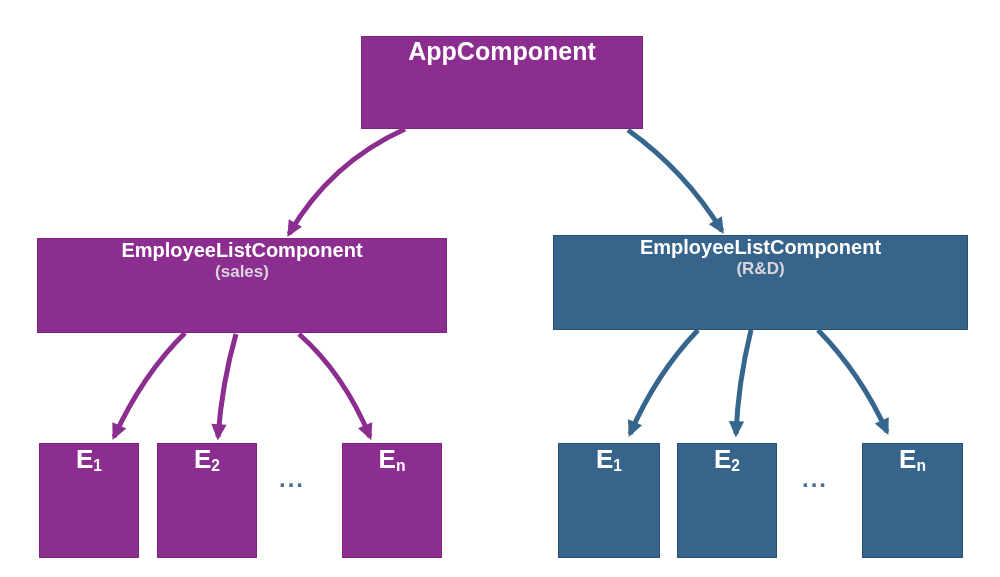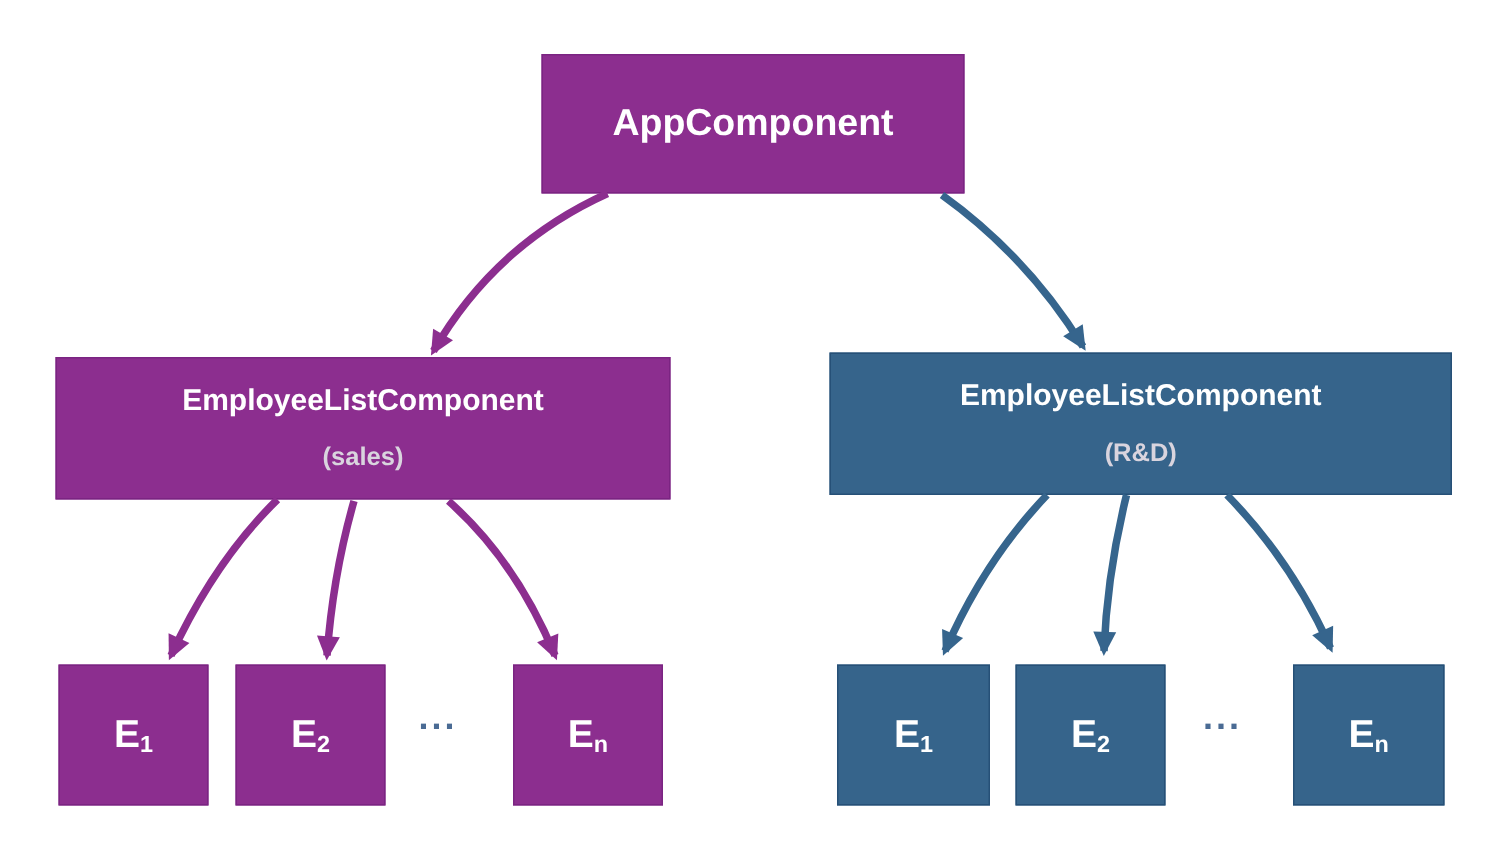--- a/index.html
+++ b/index.html
@@ -2,33 +2,33 @@
 <html><head>
 <meta charset="utf-8">
 <style>
   html,body { margin:0; padding:0; background:#ffffff; }
   .canvas {
     position:relative; width:1000px; height:577px; background:#ffffff;
     font-family:"Liberation Sans", sans-serif; overflow:hidden;
   }
   .box {
     position:absolute; display:flex; flex-direction:column;
-    align-items:center; justify-content:center; text-align:center;
+    align-items:center; justify-content:flex-start; text-align:center;
     color:#ffffff; font-weight:bold; box-sizing:border-box;
   }
   .purple { background:#8C2E8F; border:1px solid #7B2482; }
   .blue   { background:#36648B; border:1px solid #265077; }
 
   .root      { left:361px; top:36px;  width:282px; height:93px; font-size:25px; }
   .list-sales{ left:37px;  top:238px; width:410px; height:95px; }
   .list-rnd  { left:553px; top:235px; width:415px; height:95px; }
   .list-title{ font-size:20px; line-height:1.15; }
-  .subtitle  { font-size:17px; line-height:1.1; color:#D9D4DE; margin-top:17px; }
+  .subtitle  { font-size:17px; line-height:1.1; color:#D9D4DE; margin-top:1px; }
 
-  .ebox { width:100px; height:94px; font-size:26px; }
+  .ebox { width:100px; height:115px; font-size:26px; }
   .e-s1 { left:39px;  top:443px; }
   .e-s2 { left:157px; top:443px; }
   .e-sn { left:342px; top:443px; }
   .e-r1 { left:558px; top:443px; width:102px; }
   .e-r2 { left:677px; top:443px; }
   .e-rn { left:862px; top:443px; width:101px; }
 
   .sub { font-size:0.6em; vertical-align:-0.22em; }
 
   .dots {

